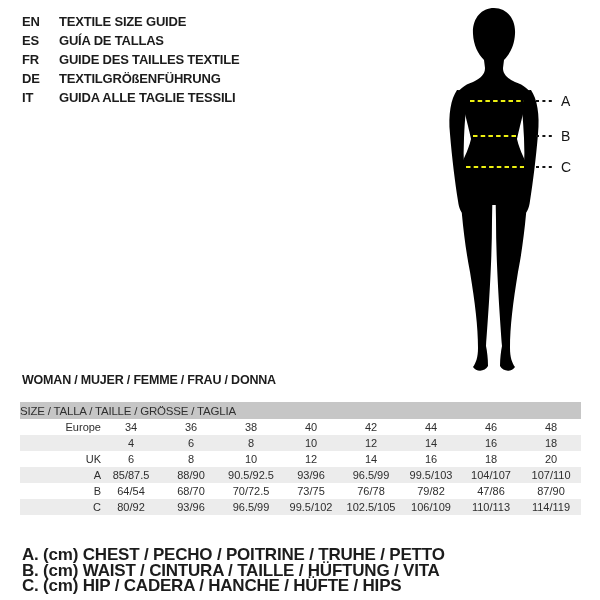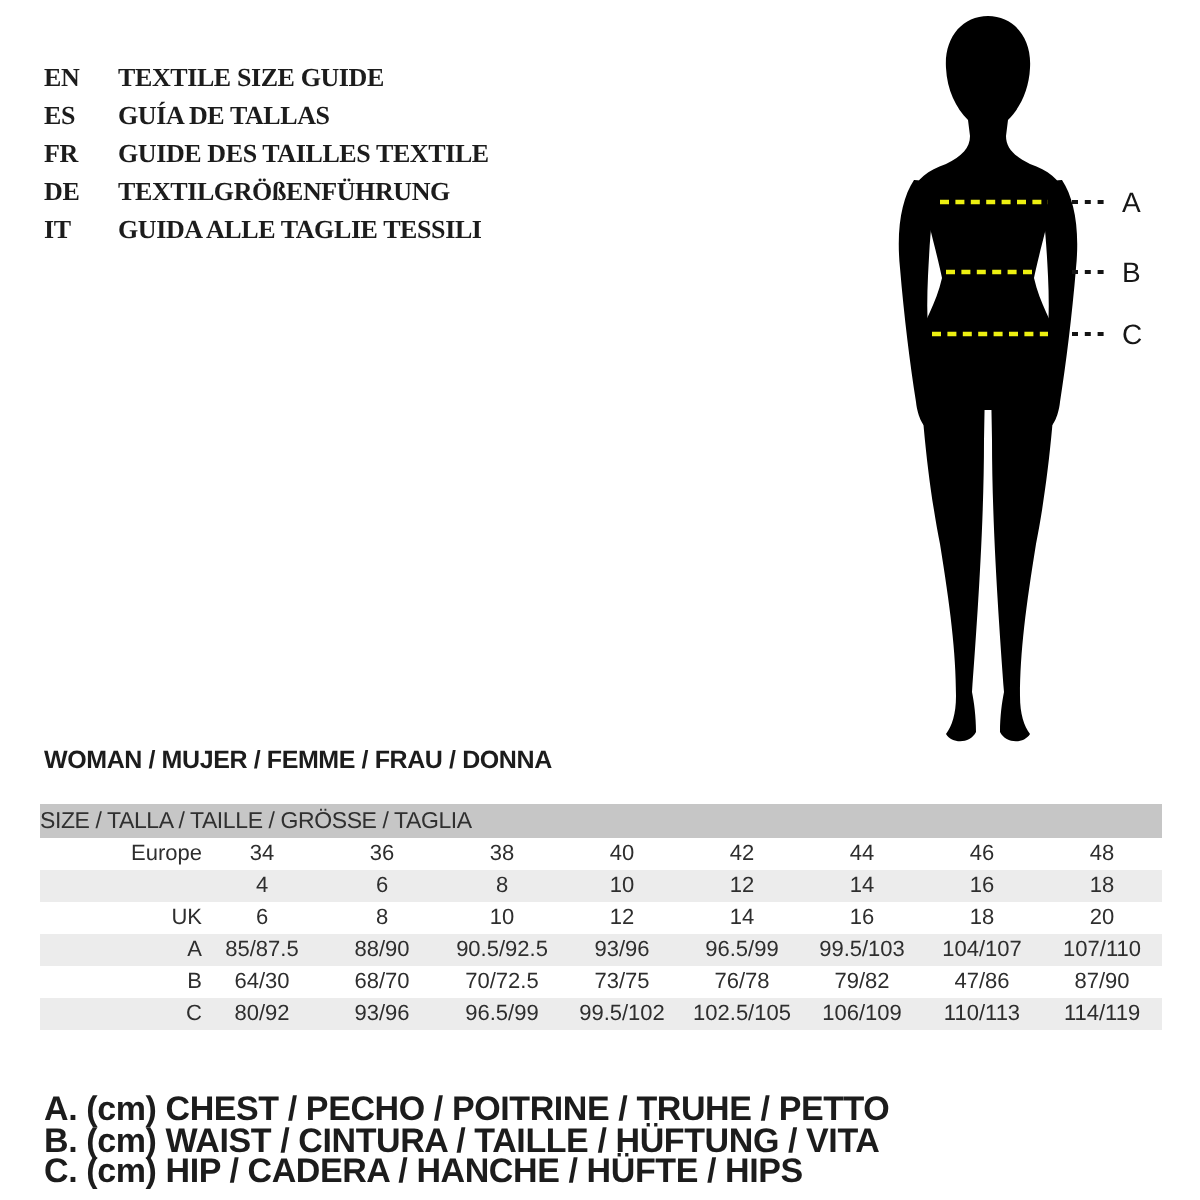--- a/index.html
+++ b/index.html
@@ -3,21 +3,21 @@
 <meta charset="utf-8">
 <style>
   * { margin:0; padding:0; box-sizing:border-box; }
   html,body { background:#fff; }
   .canvas {
     position:relative; width:600px; height:600px; background:#ffffff;
     font-family:"Liberation Sans", sans-serif; color:#1c1c1c; overflow:hidden;
   }
 
   
-  .lang-block { position:absolute; left:22px; top:29px;font-family:Liberation Serif, serif; }
+  .lang-block { position:absolute; left:22px; top:12px; }
   .lang-row { display:flex; line-height:19px; }
   .lang-code { width:37px; font-size:13px; font-weight:bold; letter-spacing:-0.2px; }
   .lang-label { font-size:13px; font-weight:bold; letter-spacing:-0.2px; white-space:nowrap; }
 
   
   .figure { position:absolute; left:420px; top:0; width:180px; height:380px; }
   .figure svg { position:absolute; left:0; top:0; width:180px; height:380px; }
   .marker { position:absolute; font-size:14px; color:#161616; line-height:14px; }
   .marker-a { left:141px; top:94px; }
   .marker-b { left:141px; top:129px; }
@@ -178,21 +178,21 @@
         <td>88/90</td>
         <td>90.5/92.5</td>
         <td>93/96</td>
         <td>96.5/99</td>
         <td>99.5/103</td>
         <td>104/107</td>
         <td>107/110</td>
       </tr>
       <tr>
         <td class="lbl">B</td>
-        <td>64/30</td>
+        <td>64/54</td>
         <td>68/70</td>
         <td>70/72.5</td>
         <td>73/75</td>
         <td>76/78</td>
         <td>79/82</td>
         <td>47/86</td>
         <td>87/90</td>
       </tr>
       <tr class="row-shade">
         <td class="lbl">C</td>

